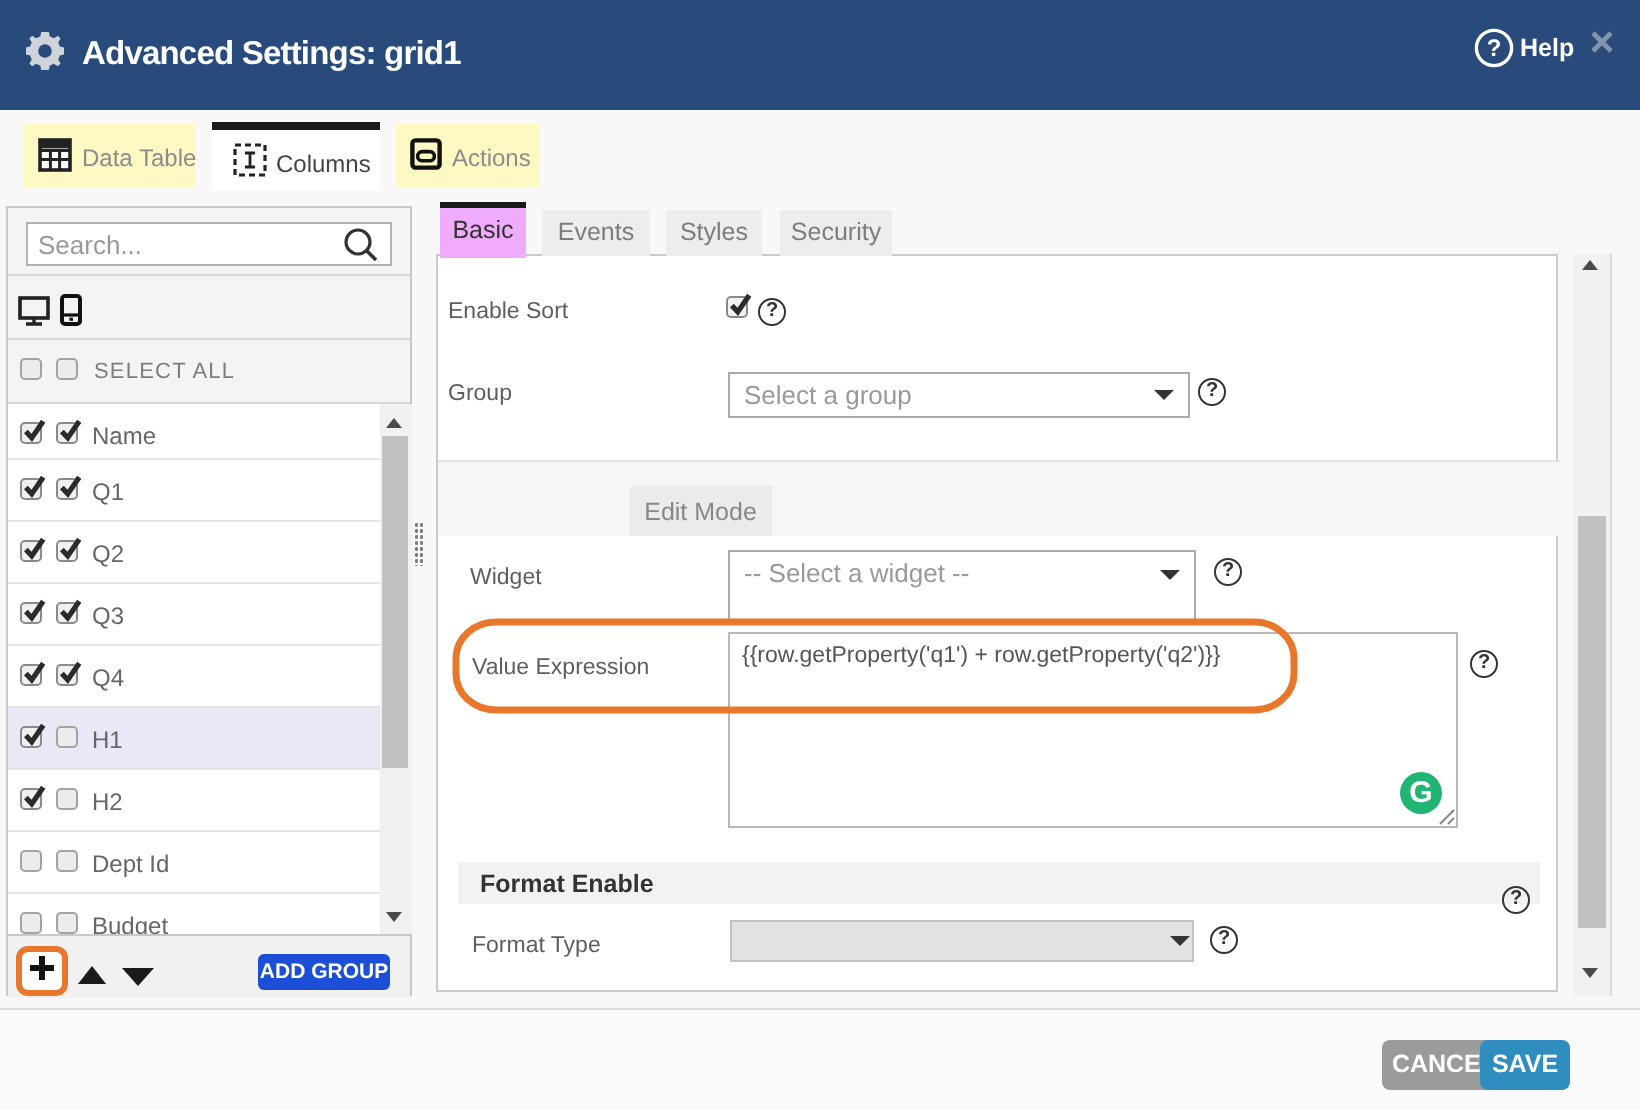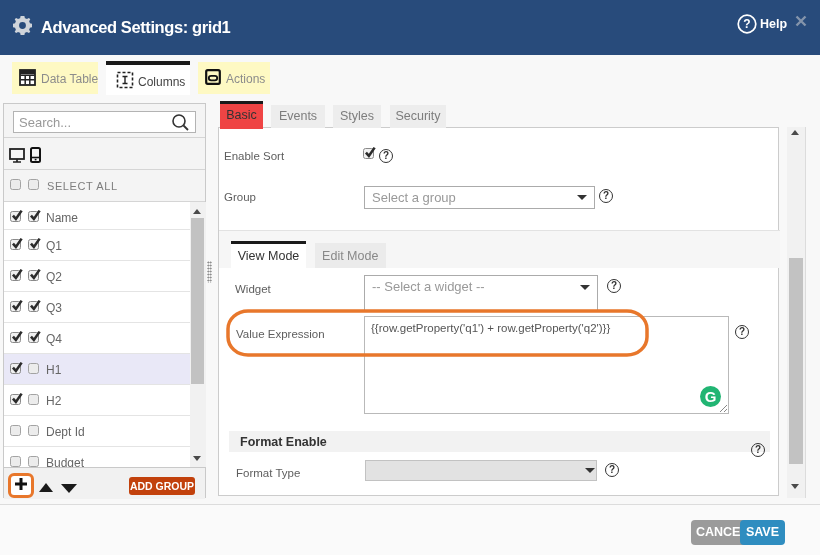--- a/index.html
+++ b/index.html
@@ -28,29 +28,29 @@
   .cb{position:absolute;width:11px;height:11px;border:1px solid #a3a3a3;border-radius:2.5px;background:#ececec;box-sizing:border-box;}
   .cb1{left:6px;top:9px;}
   .cb2{left:24px;top:9px;}
   .ckm{position:absolute;width:13px;height:13px;}
   
   #lsb{left:186px;top:98px;width:16px;height:265px;background:#f1f1f1;}
   #lsb .thumb{position:absolute;left:1px;top:16px;width:13px;height:166px;background:#c2c2c2;}
   
   #ltool{left:0;top:363px;width:201px;height:31px;background:#f1f1f1;border-top:1px solid #c9c9c9;}
   #plusbtn{left:4px;top:5px;width:26px;height:25px;background:#fff;border:3px solid #e8772b;border-radius:6px;box-sizing:border-box;}
-  #addgrp{left:125px;top:9px;width:66px;height:18px;background:#c2410c;border-radius:3px;color:#fff;font-size:10.5px;font-weight:bold;text-align:center;line-height:18px;white-space:nowrap;}
+  #addgrp{left:125px;top:9px;width:66px;height:18px;background:#1d4ed8;border-radius:3px;color:#fff;font-size:10.5px;font-weight:bold;text-align:center;line-height:18px;white-space:nowrap;}
   .tri-up{width:0;height:0;border-left:7px solid transparent;border-right:7px solid transparent;border-bottom:9px solid #1a1a1a;}
   .tri-dn{width:0;height:0;border-left:8px solid transparent;border-right:8px solid transparent;border-top:9px solid #1a1a1a;}
   
   #grip{left:207px;top:261px;width:5px;height:22px;background-image:radial-gradient(#7e7e7e 0.7px, transparent 1px);background-size:2.5px 3px;}
   
   .stab{height:23px;top:104.5px;background:#ededed;color:#7d7d7d;font-size:12.5px;text-align:center;z-index:3;}
   .stab .lbl{position:absolute;top:4px;left:0;right:0;}
-  #st-basic{left:220px;top:101px;width:43px;height:27.5px;background:#ef4444;border-top:3.5px solid #1a1a1a;box-sizing:border-box;color:#333;}
+  #st-basic{left:220px;top:101px;width:43px;height:27.5px;background:#f0abfc;border-top:3.5px solid #1a1a1a;box-sizing:border-box;color:#333;}
   #st-basic .lbl{top:4px;}
   #st-events{left:271px;width:54px;}
   #st-styles{left:333px;width:48px;}
   #st-sec{left:390px;width:56px;}
   
   #rcontent{left:218px;top:127px;width:561px;height:369px;background:#fff;border:1px solid #ccc;box-sizing:border-box;}
   #rcontent .flabel{position:absolute;color:#5e5e5e;font-size:11.5px;}
   .dd{position:absolute;background:#fff;border:1px solid #ababab;box-sizing:border-box;}
   .dd .txt{position:absolute;left:7px;top:3px;color:#999;font-size:13px;}
   .dd .arr{position:absolute;width:0;height:0;border-left:5px solid transparent;border-right:5px solid transparent;border-top:5.5px solid #333;}
@@ -266,23 +266,20 @@
     <div class="qm" style="left:160px;top:21px">?</div>
 
     <div class="flabel" style="left:5px;top:63px">Group</div>
     <div class="dd" style="left:145px;top:58px;width:231px;height:23px">
       <span class="txt">Select a group</span>
       <div class="arr" style="left:212px;top:8px"></div>
     </div>
     <div class="qm" style="left:380px;top:61px">?</div>
 
     <div class="abs" id="vmstrip">
-      <div id="vm-tab">
-        <div style="margin-top:5px">View Mode</div>
-      </div>
       <div id="em-tab">
         <div style="margin-top:6px">Edit Mode</div>
       </div>
     </div>
 
     <div class="flabel" style="left:16px;top:155px">Widget</div>
     <div class="dd" style="left:145px;top:147px;width:234px;height:36px">
       <span class="txt">-- Select a widget --</span>
       <div class="arr" style="left:215px;top:9px"></div>
     </div>

